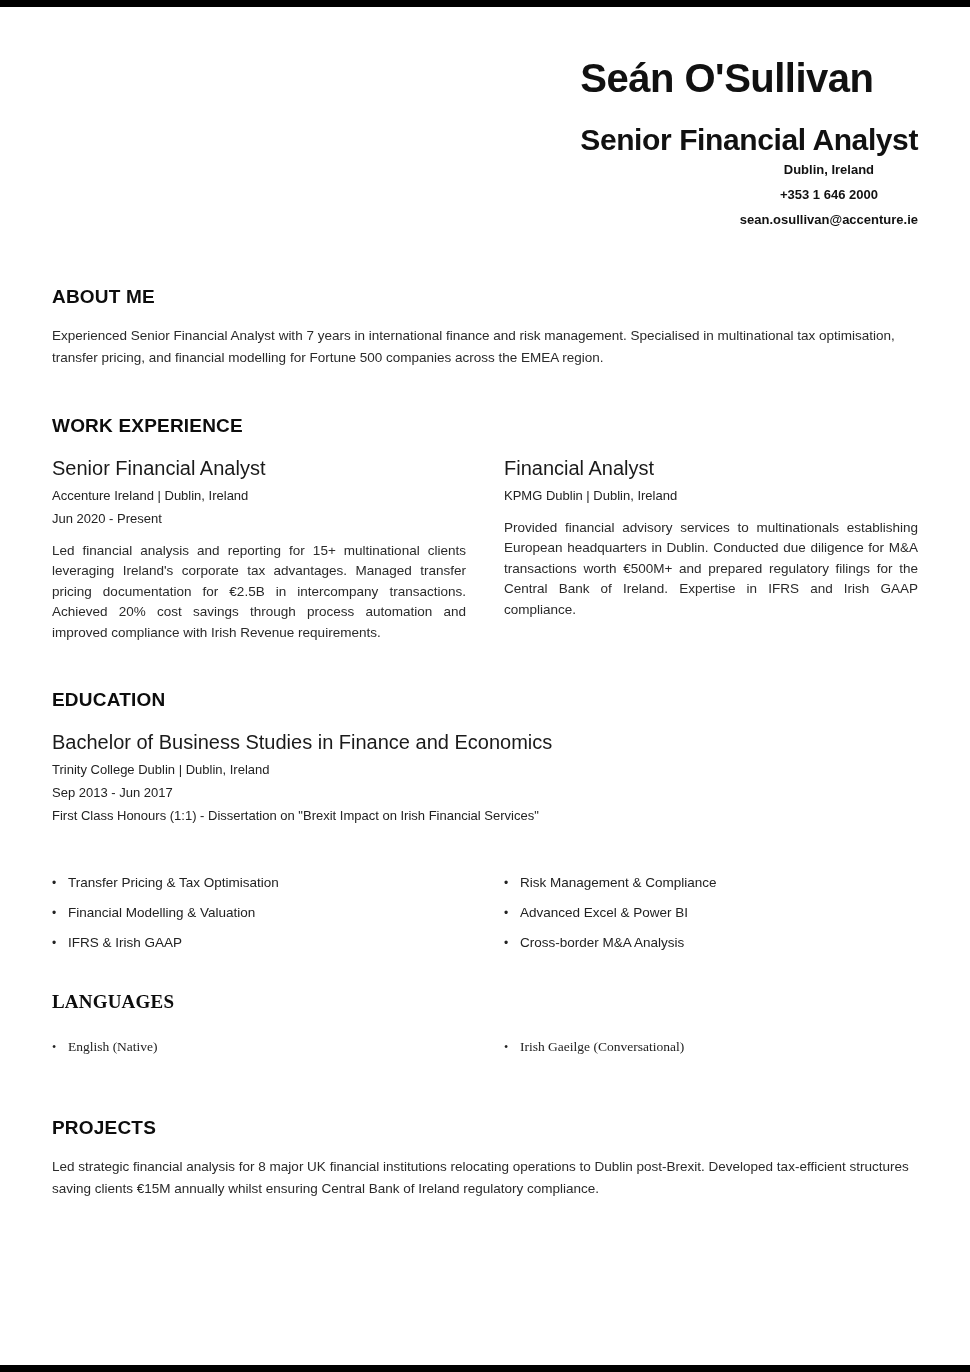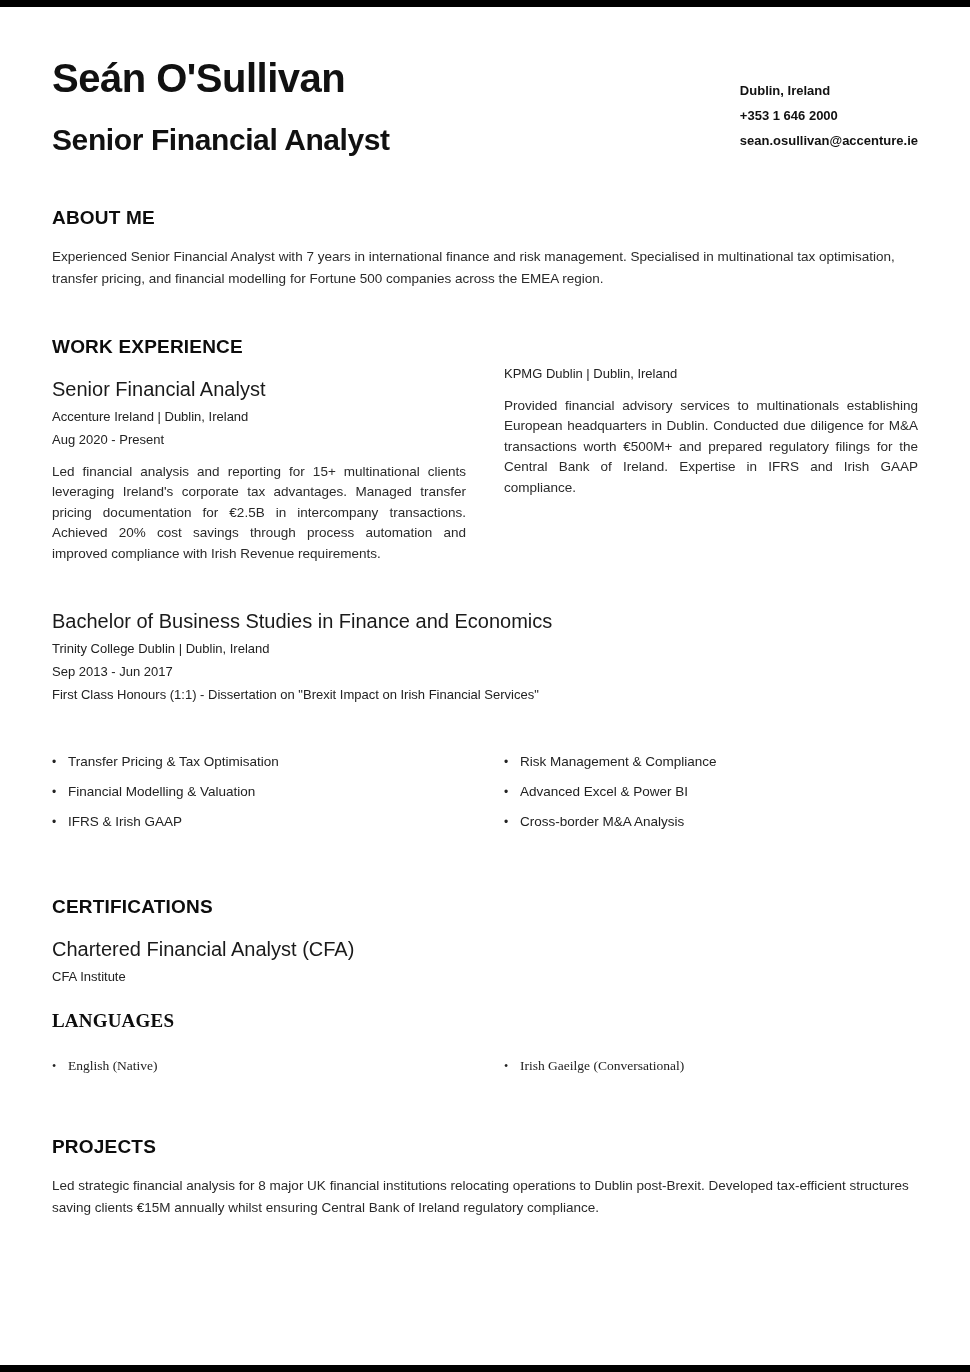--- a/index.html
+++ b/index.html
@@ -20,37 +20,38 @@
   .edge-bar.bottom { bottom: 0; }
 
   .page { padding: 0 52px; }
 
   
   .header {
     padding-top: 56px;
     display: flex;
     justify-content: space-between;
     align-items: flex-end;
+    flex-direction: column;
   }
   .name {
     font-size: 40px;
     font-weight: 800;
     letter-spacing: -0.5px;
     color: #111111;
     line-height: 1.12;
   }
   .role {
     font-size: 30px;
     font-weight: 800;
     letter-spacing: -0.4px;
     color: #111111;
     margin-top: 22px;
   }
   .contact {
-    text-align: left;
+    text-align: center;
     font-size: 13px;
     font-weight: 700;
     color: #111111;
     line-height: 25px;
     padding-bottom: 4px;
   }
 
   
   .section { margin-top: 46px; }
   .sec-heading {
@@ -141,31 +142,33 @@
       <div class="para">Experienced Senior Financial Analyst with 7 years in international finance and risk management. Specialised in multinational tax optimisation, transfer pricing, and financial modelling for Fortune 500 companies across the EMEA region.</div>
     </div>
   </div>
 
   <div class="section">
     <div class="sec-heading">WORK EXPERIENCE</div>
     <div class="two-col">
       <div>
         <div class="item-title">Senior Financial Analyst</div>
         <div class="meta-line">Accenture Ireland | Dublin, Ireland</div>
-        <div class="meta-line">Aug 2020 - Present</div>
+        <div class="meta-line">Jun 2020 - Present</div>
         <div class="entry-desc">Led financial analysis and reporting for 15+ multinational clients leveraging Ireland's corporate tax advantages. Managed transfer pricing documentation for €2.5B in intercompany transactions. Achieved 20% cost savings through process automation and improved compliance with Irish Revenue requirements.</div>
       </div>
       <div>
+        <div class="item-title">Financial Analyst</div>
         <div class="meta-line">KPMG Dublin | Dublin, Ireland</div>
         <div class="entry-desc">Provided financial advisory services to multinationals establishing European headquarters in Dublin. Conducted due diligence for M&amp;A transactions worth €500M+ and prepared regulatory filings for the Central Bank of Ireland. Expertise in IFRS and Irish GAAP compliance.</div>
       </div>
     </div>
   </div>
 
   <div class="section">
+    <div class="sec-heading">EDUCATION</div>
     <div class="item-title">Bachelor of Business Studies in Finance and Economics</div>
     <div class="meta-line">Trinity College Dublin | Dublin, Ireland</div>
     <div class="meta-line">Sep 2013 - Jun 2017</div>
     <div class="meta-line">First Class Honours (1:1) - Dissertation on "Brexit Impact on Irish Financial Services"</div>
   </div>
 
   <div class="section" style="margin-top:52px;">
     <div class="bullet-grid">
       <ul class="bullet-col">
         <li class="bullet-item">
@@ -191,25 +194,20 @@
           <span>Advanced Excel &amp; Power BI</span>
         </li>
         <li class="bullet-item">
           <span class="bullet-glyph">•</span>
           <span>Cross-border M&amp;A Analysis</span>
         </li>
       </ul>
     </div>
   </div>
 
-  <div class="section" style="margin-top:52px;">
-    <div class="sec-heading">CERTIFICATIONS</div>
-    <div class="item-title">Chartered Financial Analyst (CFA)</div>
-    <div class="meta-line">CFA Institute</div>
-  </div>
 
   <div class="section" style="margin-top:26px;font-family:Liberation Serif, serif;">
     <div class="sec-heading">LANGUAGES</div>
     <div class="bullet-grid">
       <ul class="bullet-col">
         <li class="bullet-item">
           <span class="bullet-glyph">•</span>
           <span>English (Native)</span>
         </li>
       </ul>

